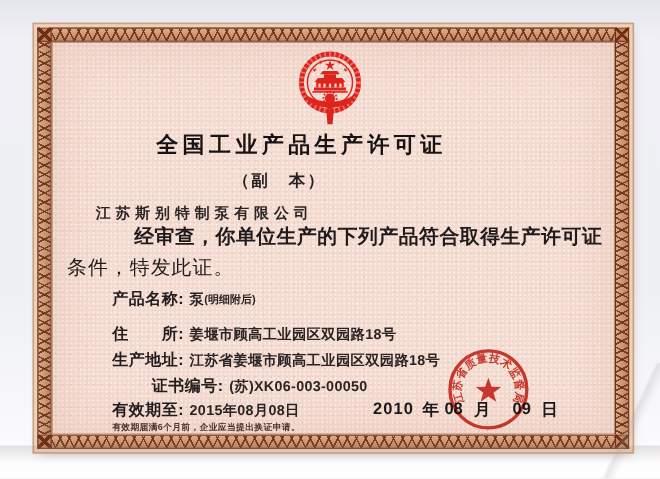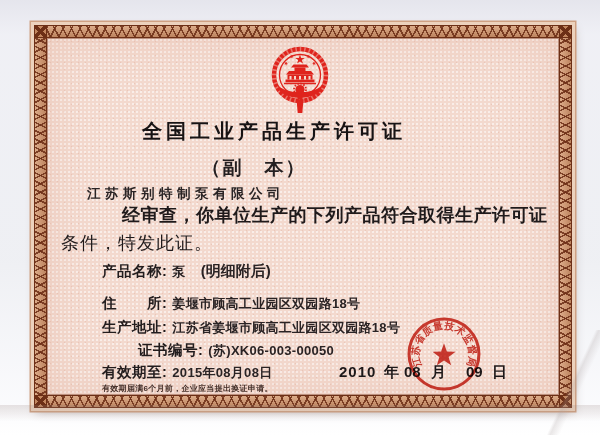--- a/index.html
+++ b/index.html
@@ -76,31 +76,31 @@
   
   .abs{position:absolute;}
   .title{
     left:0;width:518px;top:118px;text-align:center;
     font-size:20px;font-weight:800;letter-spacing:4px;color:#171314;
     font-family:"Liberation Sans","DejaVu Sans",sans-serif;
     margin-left:15px;
   }
   .subtitle{
     left:0;width:508px;top:155px;text-align:center;
-    font-size:19px;font-weight:600;letter-spacing:2px;color:#241f20;
+    font-size:15px;font-weight:600;letter-spacing:2px;color:#241f20;
     font-family:"Liberation Serif","DejaVu Serif",serif;
   }
   .company{left:87px;top:185px;font-size:13.5px;font-weight:700;letter-spacing:4.5px;color:#2a2425;}
   .stmt1{left:122px;top:203px;font-size:18px;font-weight:700;letter-spacing:.5px;color:#1f1a1b;}
   .stmt2{left:61px;top:231px;font-size:18px;font-weight:400;letter-spacing:1px;color:#1f1a1b;}
 
   .row{position:absolute;left:102px;display:flex;align-items:center;}
   .row .lab{font-size:14.5px;font-weight:800;letter-spacing:.5px;color:#221c1d;white-space:pre;}
   .row .val{font-size:13px;font-weight:700;color:#2a2324;margin-left:5px;letter-spacing:.3px;}
-  .row .note{font-size:15px;font-weight:700;color:#2a2324;margin-left:15px;}
+  .row .note{font-size:10px;font-weight:700;color:#2a2324;margin-left:0;}
   .row.r-product{top:262px;}
   .row.r-address{top:294px;}
   .row.r-prod-addr{top:318px;}
   .row.r-cert-no{top:341px;margin-left:36px;}
   .row.r-valid{top:363px;}
 
   .footnote{left:102px;top:383px;font-size:8px;font-weight:700;letter-spacing:.3px;color:#45302a;}
 
   .date span{position:absolute;top:363px;font-size:15px;font-weight:800;color:#1d1819;}
   .d-year{left:339px;letter-spacing:1px;}

